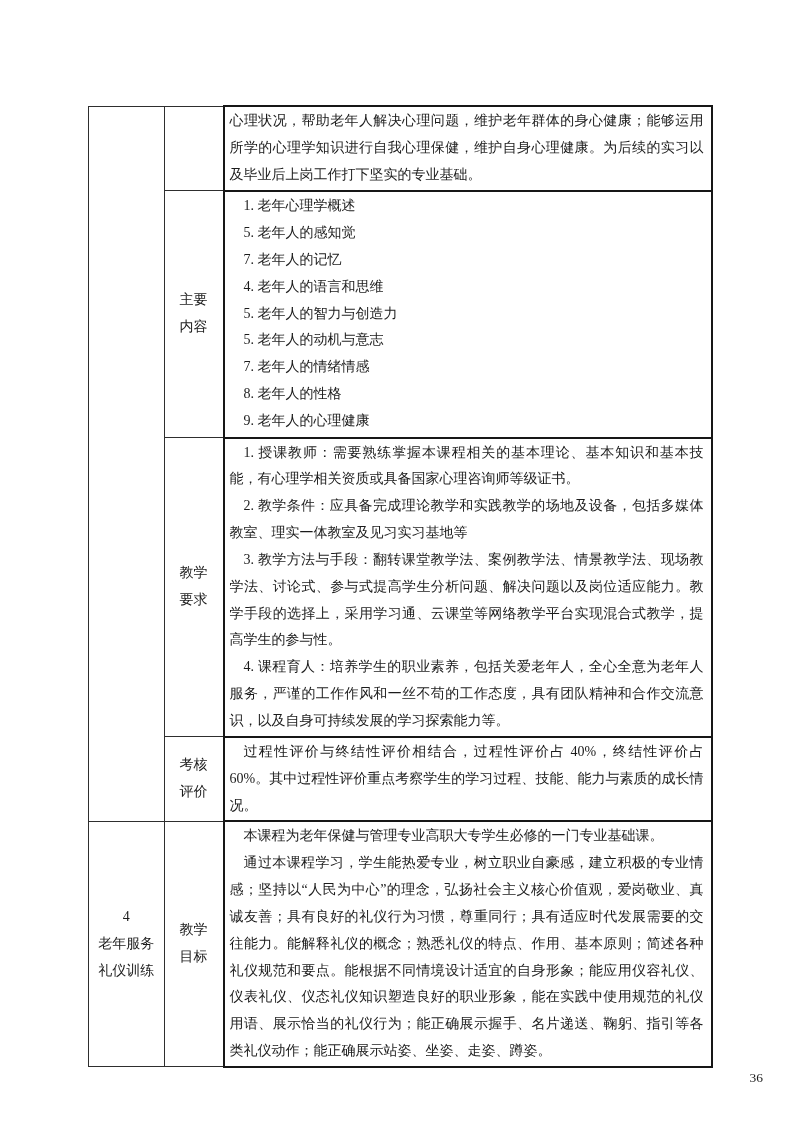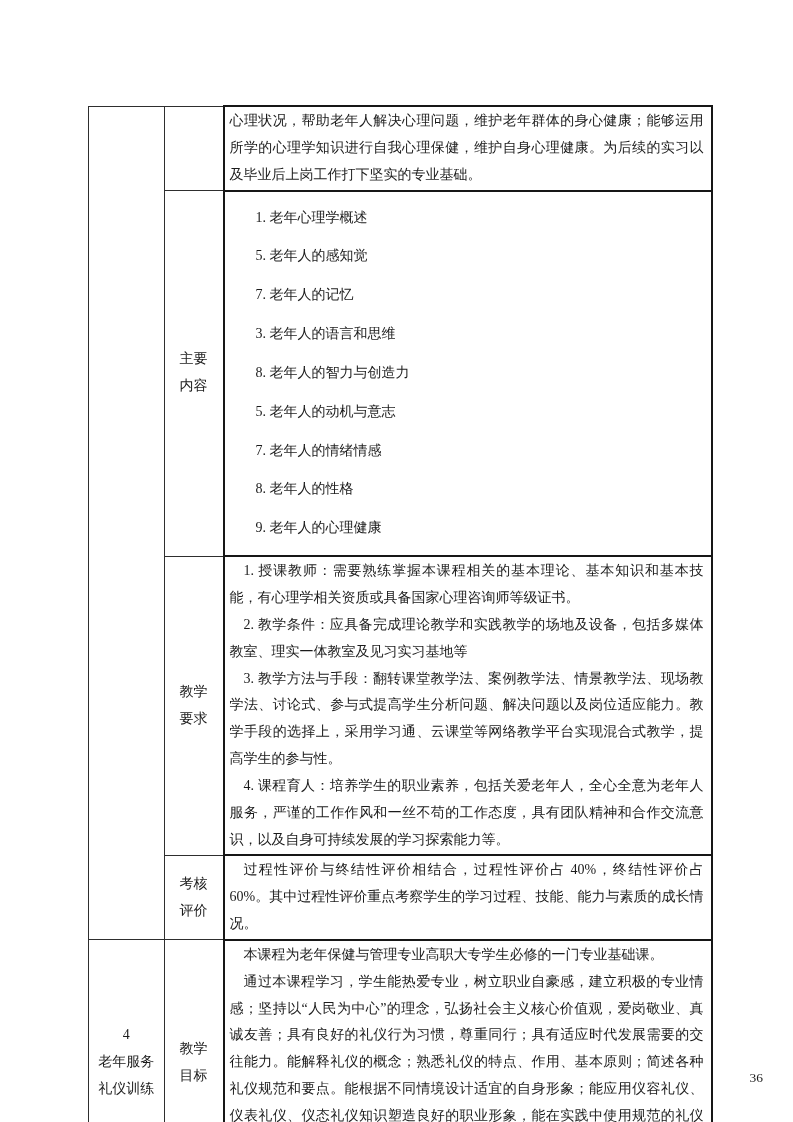--- a/index.html
+++ b/index.html
@@ -41,21 +41,21 @@
     line-height: 26.85px;
     text-align: justify;
     text-align-last: left;
     text-indent: 14px;
     color: #1b1b1b;
   }
   .para.flush {
     text-indent: 0;
   }
   .list-line {
-    margin: 12px;
+    margin: 0;
     font-size: 14px;
     line-height: 26.85px;
     text-indent: 14px;
     color: #1b1b1b;
   }
   .label-cell {
     text-align: center;
     font-size: 14px;
     line-height: 26.85px;
     color: #1b1b1b;
@@ -100,22 +100,22 @@
 
       <tr style="height:247px">
         <td class="label-cell">
           <div>主要</div>
           <div>内容</div>
         </td>
         <td class="content-cell">
           <p class="list-line">1. 老年心理学概述</p>
           <p class="list-line">5. 老年人的感知觉</p>
           <p class="list-line">7. 老年人的记忆</p>
-          <p class="list-line">3. 老年人的语言和思维</p>
-          <p class="list-line">8. 老年人的智力与创造力</p>
+          <p class="list-line">4. 老年人的语言和思维</p>
+          <p class="list-line">5. 老年人的智力与创造力</p>
           <p class="list-line">5. 老年人的动机与意志</p>
           <p class="list-line">7. 老年人的情绪情感</p>
           <p class="list-line">8. 老年人的性格</p>
           <p class="list-line">9. 老年人的心理健康</p>
         </td>
       </tr>
 
       <tr style="height:295px">
         <td class="label-cell">
           <div>教学</div>

